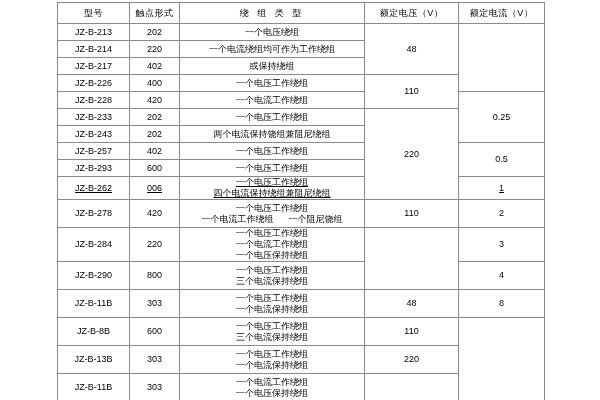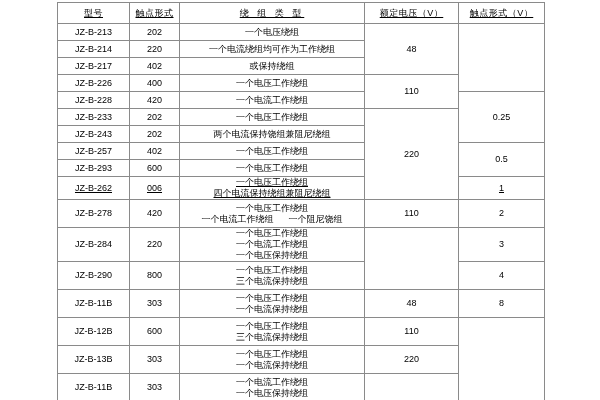--- a/index.html
+++ b/index.html
@@ -35,21 +35,20 @@
   .col-model   { width: 72px; }
   .col-contact { width: 50px; }
   .col-winding { width: 185px; }
   .col-volt    { width: 94px; }
   .col-curr    { width: 86px; }
 
   thead td {
     height: 20px;
     font-size: 9.5px;
     letter-spacing: 0.5px;
-    text-decoration: underline;
   }
   .hdr-wind { letter-spacing: 3px; }
 
   .model-cell {
     text-align: left;
     padding-left: 8px;
     font-size: 9px;
   }
   .wind-cell {
     text-align: left;
@@ -76,21 +75,21 @@
       <col class="col-winding">
       <col class="col-volt">
       <col class="col-curr">
   </colgroup>
   <thead>
     <tr>
       <td>型号</td>
       <td>触点形式</td>
       <td class="hdr-wind">绕 组 类 型</td>
       <td>额定电压（V）</td>
-      <td>触点形式（V）</td>
+      <td>额定电流（V）</td>
     </tr>
   </thead>
   <tbody id="table-body">
       <tr class="row-h1">
         <td class="model-cell">JZ-B-213</td>
         <td>202</td>
         <td class="wind-cell">
           <div>一个电压绕组</div>
         </td>
         <td class="volt-cell" rowspan="3">48</td>
@@ -199,21 +198,21 @@
         <td class="model-cell">JZ-B-11B</td>
         <td>303</td>
         <td class="wind-cell">
           <div>一个电压工作绕组</div>
           <div>一个电流保持绕组</div>
         </td>
         <td class="volt-cell">48</td>
         <td class="curr-cell">8</td>
       </tr>
       <tr class="row-h3">
-        <td class="model-cell">JZ-B-12B</td>
+        <td class="model-cell">JZ-B-8B</td>
         <td>600</td>
         <td class="wind-cell">
           <div>一个电压工作绕组</div>
           <div>三个电流保持绕组</div>
         </td>
         <td class="volt-cell">110</td>
         <td class="curr-cell" rowspan="4"></td>
       </tr>
       <tr class="row-h3">
         <td class="model-cell">JZ-B-13B</td>

